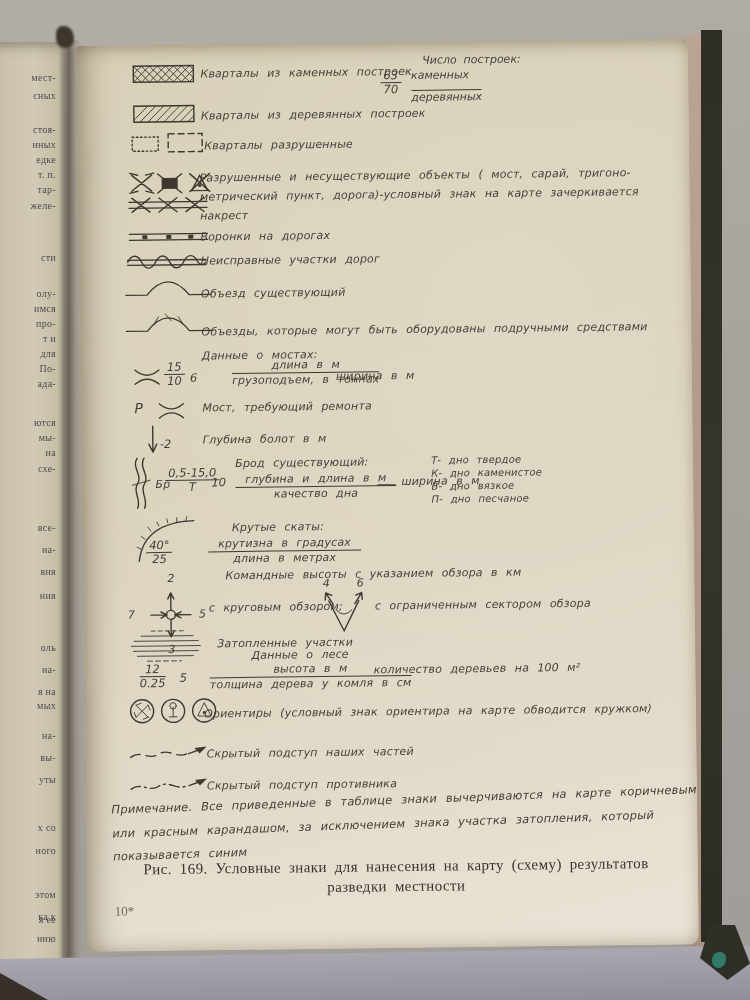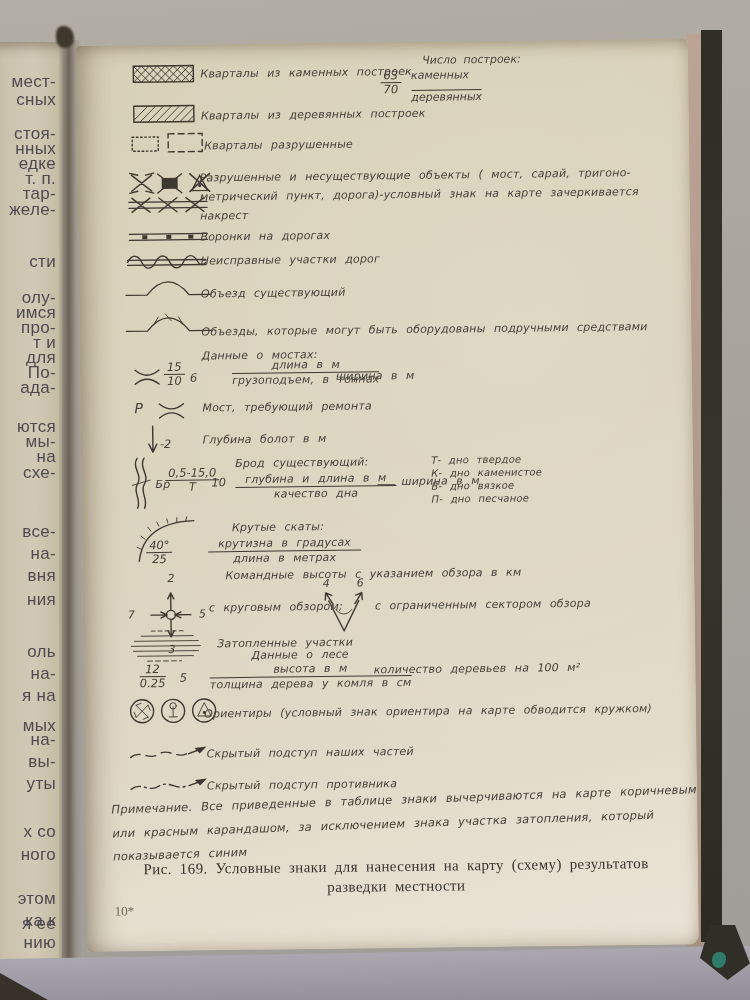--- a/index.html
+++ b/index.html
@@ -9,21 +9,21 @@
     font-family:"DejaVu Sans",sans-serif;
   }
   
   #left-page{
     position:absolute;left:0;top:42px;width:62px;height:918px;
     background:linear-gradient(90deg,#c9c1ab 0%,#d2cab6 55%,#c4bba3 100%);
     box-shadow:inset 0 14px 12px -10px rgba(70,60,45,.45);
   }
   .mfrag{
     position:absolute;right:6px;white-space:nowrap;
-    font-family:Liberation Sans, sans-serif;font-size:17px;color:#4e4a50;
+    font-family:Liberation Serif, serif;font-size:10px;color:#4e4a50;
     letter-spacing:.3px;
     text-align:center;
   }
   #gutter{
     position:absolute;left:58px;top:40px;width:24px;height:918px;
     background:linear-gradient(90deg,rgba(120,105,80,0) 0%,rgba(75,62,45,.65) 45%,rgba(120,105,85,.25) 75%,rgba(120,105,85,0) 100%);
   }
   #gutter-notch{
     position:absolute;left:56px;top:26px;width:18px;height:22px;
     background:#3d372c;border-radius:40% 60% 50% 50%;filter:blur(1px);
@@ -125,21 +125,21 @@
     <span class="mfrag" style="top: 390px;">мы-</span>
     <span class="mfrag" style="top: 405px;">на</span>
     <span class="mfrag" style="top: 421px;">схе-</span>
     <span class="mfrag" style="top: 480px;">все-</span>
     <span class="mfrag" style="top: 502px;">на-</span>
     <span class="mfrag" style="top: 524px;">вня</span>
     <span class="mfrag" style="top: 548px;">ния</span>
     <span class="mfrag" style="top: 600px;">оль</span>
     <span class="mfrag" style="top: 622px;">на-</span>
     <span class="mfrag" style="top: 644px;">я на</span>
-    <span class="mfrag" style="top: 674px;">мых</span>
+    <span class="mfrag" style="top: 658px;">мых</span>
     <span class="mfrag" style="top: 688px;">на-</span>
     <span class="mfrag" style="top: 710px; margin-left: 23px;">вы-</span>
     <span class="mfrag" style="top: 732px;">уты</span>
     <span class="mfrag" style="top: 780px;">х со</span>
     <span class="mfrag" style="top: 803px;">ного</span>
     <span class="mfrag" style="top: 825px; margin-top: 47px;">я ее</span>
     <span class="mfrag" style="top: 847px;">этом</span>
     <span class="mfrag" style="top: 869px;">ка к</span>
     <span class="mfrag" style="top: 891px;">нию</span>
   </div>

